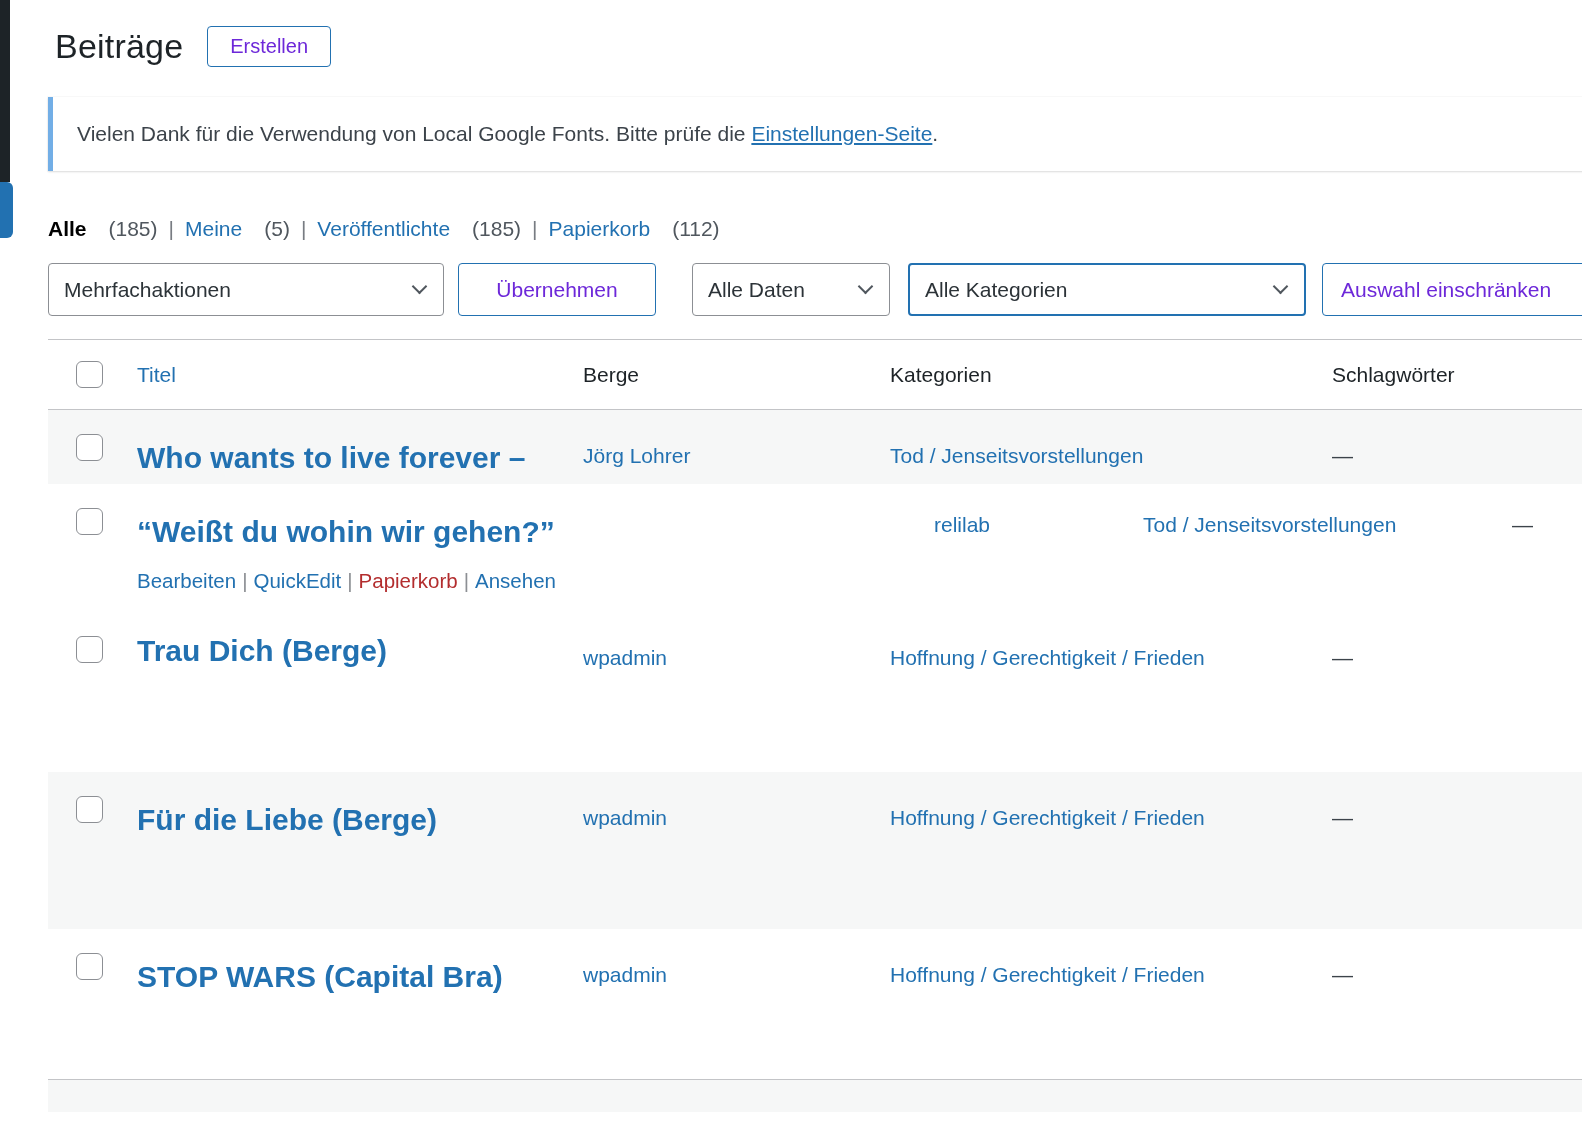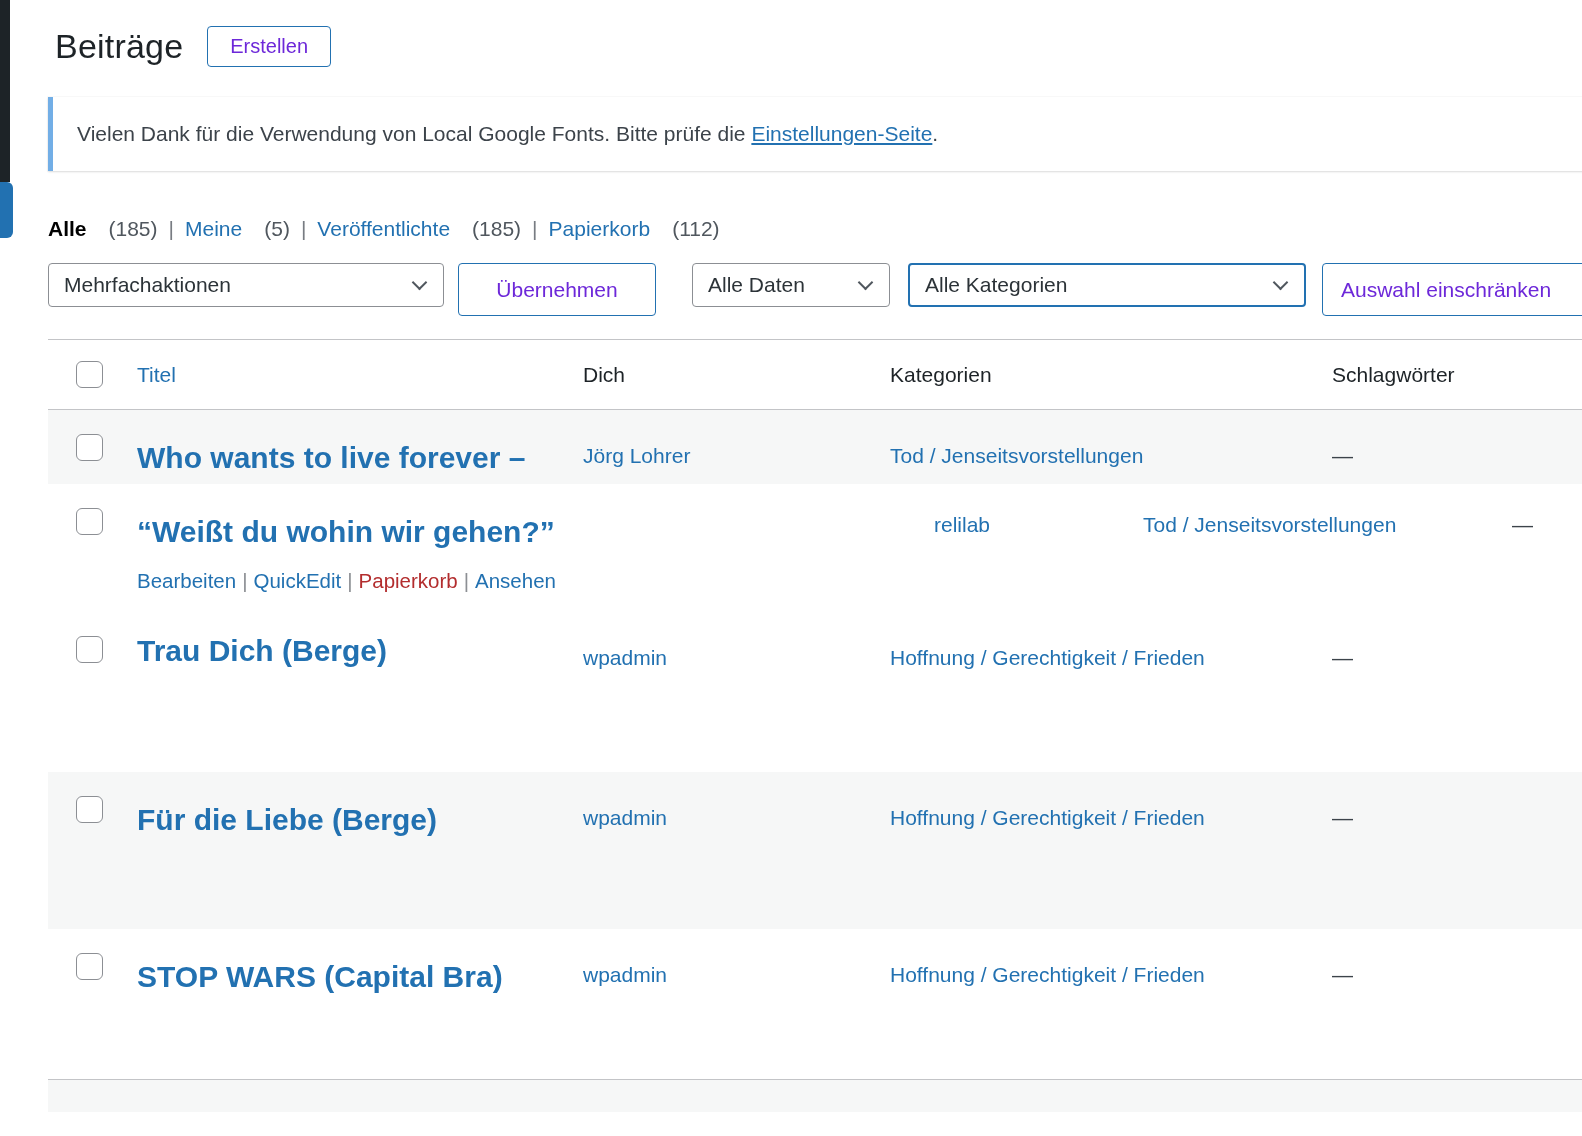--- a/index.html
+++ b/index.html
@@ -33,21 +33,21 @@
   .subsubsub .flt { cursor:pointer; }
   .subsubsub .flt .lbl { color:#2271b1; }
   .subsubsub .flt.current .lbl { color:#000; font-weight:700; }
   .subsubsub .cnt { color:#50575e; margin-left:22px; }
   .subsubsub .sep { color:#787c82; }
 
   
   .toolbar { margin:22px 0 0 48px; display:flex; align-items:stretch; height:54px; }
   .selectbox { display:flex; align-items:center; justify-content:space-between; gap:14px;
     border:1.5px solid #8c8f94; border-radius:4px; background:#fff;
-    padding:0 18px 0 15px; font-size:21px; color:#2c3338; height:44px; cursor:pointer; }
+    padding:0 18px 0 15px; font-size:21px; color:#2c3338; height:53px; cursor:pointer; }
   .selectbox.focused { border:2.5px solid #2271b1; }
   .chev { width:11px; height:11px; border-right:2.5px solid #50575e; border-bottom:2.5px solid #50575e;
     transform:rotate(45deg); margin-top:-6px; flex:none; }
   .sel-bulk { width:396px; margin-right:14px; }
   .btn-apply { width:198px; height:53px; font-size:21px; margin-right:36px; }
   .sel-dates { width:198px; margin-right:18px; }
   .sel-cats  { width:398px; margin-right:16px; }
   .btn-filter { height:53px; font-size:21px; width:310px; overflow:hidden; justify-content:flex-start; padding-left:18px; }
 
   
@@ -136,21 +136,21 @@
     <button class="btn-outline btn-filter">Auswahl einschränken</button>
   </div>
 
   <div class="table">
 
     <div class="thead">
       <div class="col-cb">
           <div class="checkbox"></div>
         </div>
       <div class="col-title th th-title">Titel</div>
-      <div class="col-author th">Dich</div>
+      <div class="col-author th">Berge</div>
       <div class="col-cat th">Kategorien</div>
       <div class="col-tags th">Schlagwörter</div>
     </div>
 
     <div class="row stripe r0">
       <div class="col-cb">
           <div class="checkbox"></div>
         </div>
       <div class="col-title cell"><a class="row-title">Who wants to live forever –</a></div>
       <div class="col-author cell"><a class="link">Jörg Lohrer</a></div>

